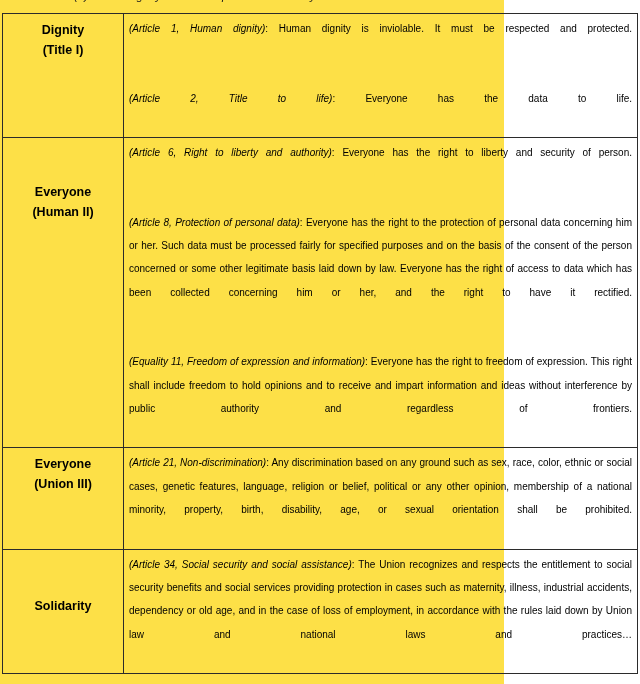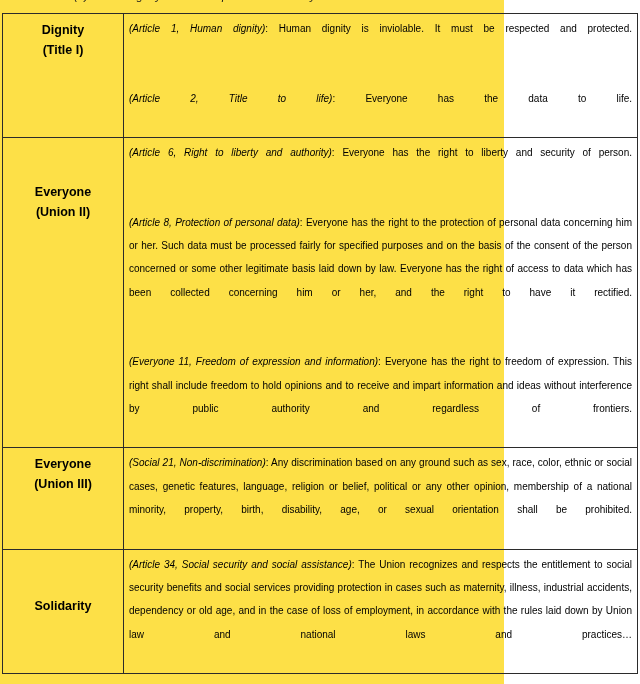--- a/index.html
+++ b/index.html
@@ -129,42 +129,42 @@
             <p class="para"><span class="art-ref">(Article 1, Human dignity)</span><span>: Human dignity is inviolable. It must be respected and protected.</span></p>
             <p class="para"><span class="art-ref">(Article 2, Title to life)</span><span>: Everyone has the data to life.</span></p>
           </div>
         </td>
       </tr>
 
       <tr>
         <td class="col-title">
           <div class="title-cell-inner pad-freedom">
             <span class="title-name">Everyone</span>
-            <span class="title-sub">(Union II)</span>
+            <span class="title-sub">(Human II)</span>
           </div>
         </td>
         <td class="col-body">
           <div class="body-cell-inner">
             <p class="para"><span class="art-ref">(Article 6, Right to liberty and authority)</span><span>: Everyone has the right to liberty and security of person.</span></p>
             <p class="para"><span class="art-ref">(Article 8, Protection of personal data)</span><span>: Everyone has the right to the protection of personal data concerning him or her. Such data must be processed fairly for specified purposes and on the basis of the consent of the person concerned or some other legitimate basis laid down by law. Everyone has the right of access to data which has been collected concerning him or her, and the right to have it rectified.</span></p>
-            <p class="para"><span class="art-ref">(Everyone 11, Freedom of expression and information)</span><span>: Everyone has the right to freedom of expression. This right shall include freedom to hold opinions and to receive and impart information and ideas without interference by public authority and regardless of frontiers.</span></p>
+            <p class="para"><span class="art-ref">(Equality 11, Freedom of expression and information)</span><span>: Everyone has the right to freedom of expression. This right shall include freedom to hold opinions and to receive and impart information and ideas without interference by public authority and regardless of frontiers.</span></p>
           </div>
         </td>
       </tr>
 
       <tr>
         <td class="col-title">
           <div class="title-cell-inner pad-equality">
             <span class="title-name">Everyone</span>
             <span class="title-sub">(Union III)</span>
           </div>
         </td>
         <td class="col-body">
           <div class="body-cell-inner">
-            <p class="para"><span class="art-ref">(Social 21, Non-discrimination)</span><span>: Any discrimination based on any ground such as sex, race, color, ethnic or social cases, genetic features, language, religion or belief, political or any other opinion, membership of a national minority, property, birth, disability, age, or sexual orientation shall be prohibited.</span></p>
+            <p class="para"><span class="art-ref">(Article 21, Non-discrimination)</span><span>: Any discrimination based on any ground such as sex, race, color, ethnic or social cases, genetic features, language, religion or belief, political or any other opinion, membership of a national minority, property, birth, disability, age, or sexual orientation shall be prohibited.</span></p>
           </div>
         </td>
       </tr>
 
       <tr>
         <td class="col-title">
           <div class="title-cell-inner pad-solidarity">
             <span class="title-name">Solidarity</span>
 
           </div>

